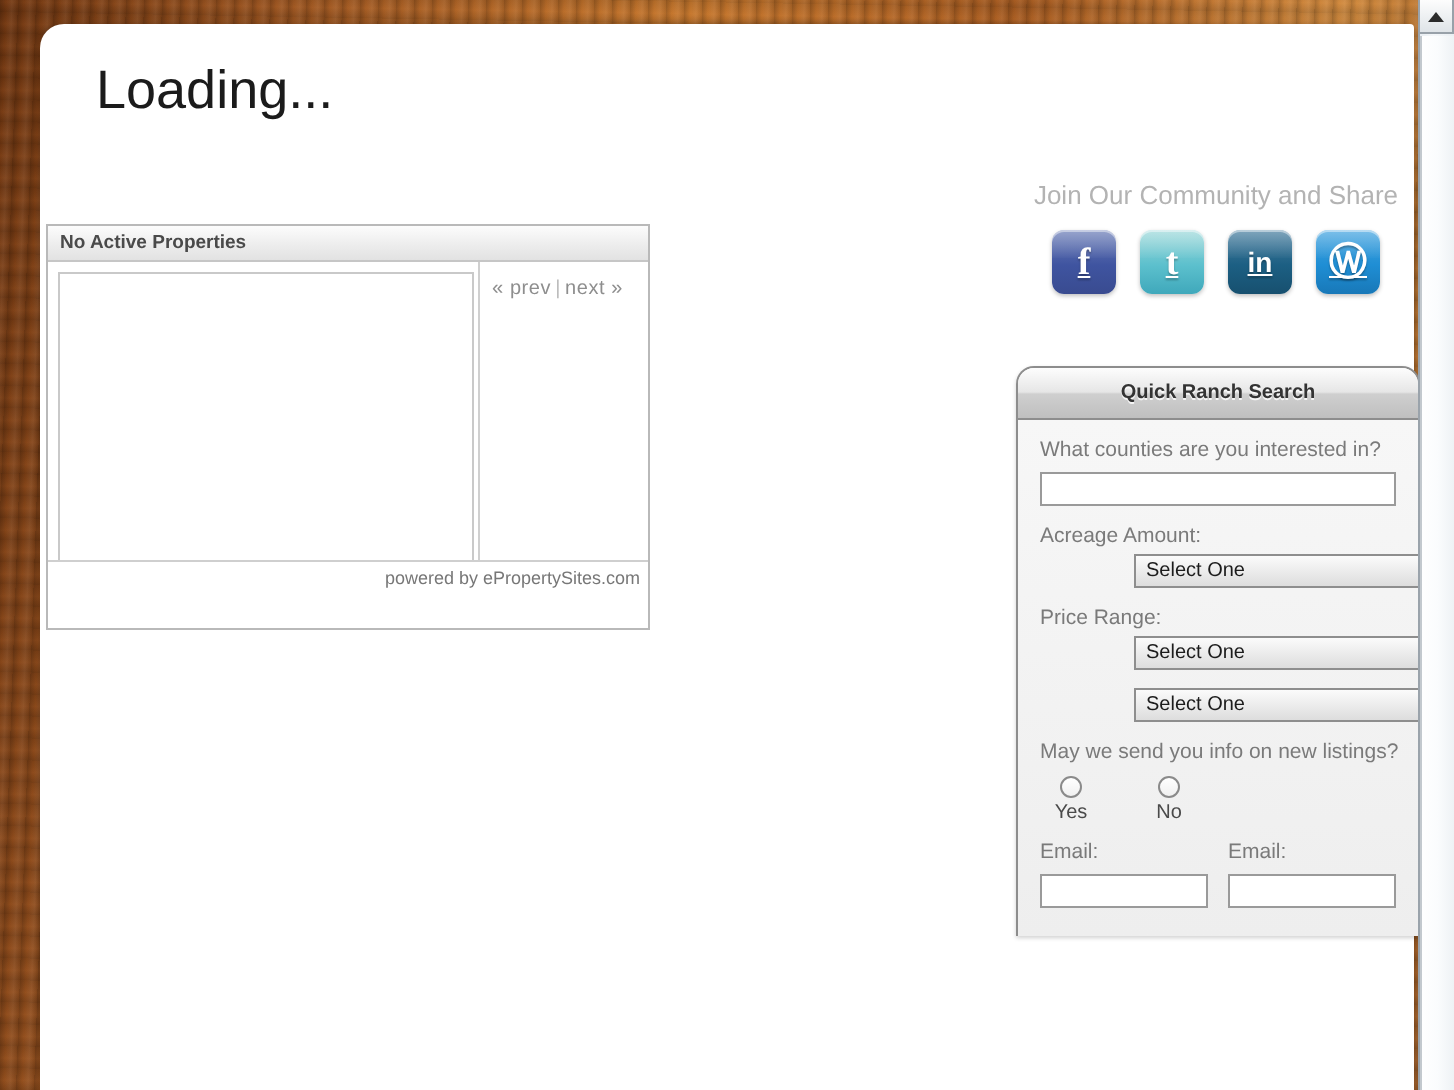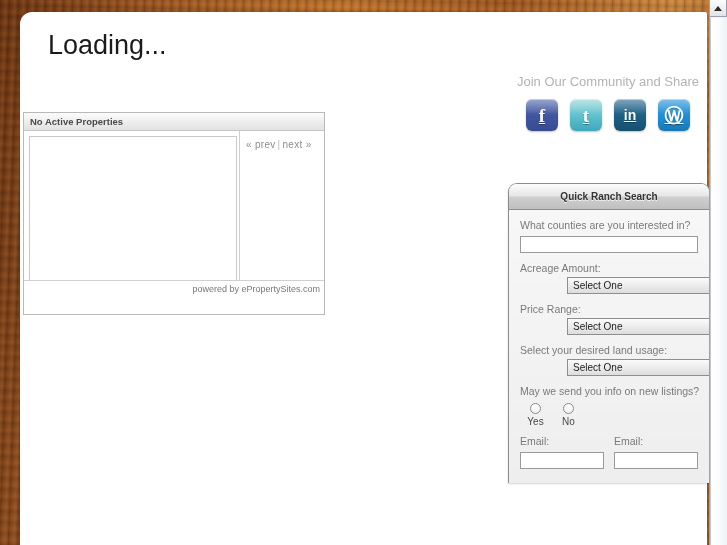--- a/index.html
+++ b/index.html
@@ -103,21 +103,21 @@
     box-sizing: border-box;
     font-size: 9px;
     color: #777;
     background: #fff;
     margin-top: 36px;
   }
 
   
   #sidebar {
     position: absolute;
-    left: 488px; top: 62px;
+    left: 488px; top: 78px;
     width: 200px;
   }
   #community-title {
     font-size: 13px;
     color: #b3b3b3;
     text-align: center;
     font-weight: 500;
     letter-spacing: 0px;
     white-space: nowrap;
   }
@@ -242,21 +242,21 @@
   }
   .select-arrow i {
     display: block;
     width: 0; height: 0;
     border-left: 4px solid transparent;
     border-right: 4px solid transparent;
     border-top: 4px solid #333;
   }
   .radio-row {
     display: flex;
-    gap: 10px;
+    gap: 26px;
     margin-top: 6px;
     margin-bottom: 1px;
     padding-left: 4px;
   }
   .radio-item { width: 23px; text-align: center; }
   .radio-dot {
     width: 11px; height: 11px;
     border-radius: 50%;
     border: 1px solid #8a8a8a;
     background: linear-gradient(to bottom, #ffffff, #f0f0f0);
@@ -371,21 +371,20 @@
     </div>
 
     <div class="field-label">Price Range:</div>
     <div class="select-wrap">
       <div class="select-box">Select One</div>
       <div class="select-arrow">
           <i></i>
         </div>
     </div>
 
-    <div class="field-label">Select your desired land usage:</div>
     <div class="select-wrap">
       <div class="select-box">Select One</div>
       <div class="select-arrow">
           <i></i>
         </div>
     </div>
 
     <div class="field-label">May we send you info on new listings?</div>
     <div class="radio-row">
       <div class="radio-item">

